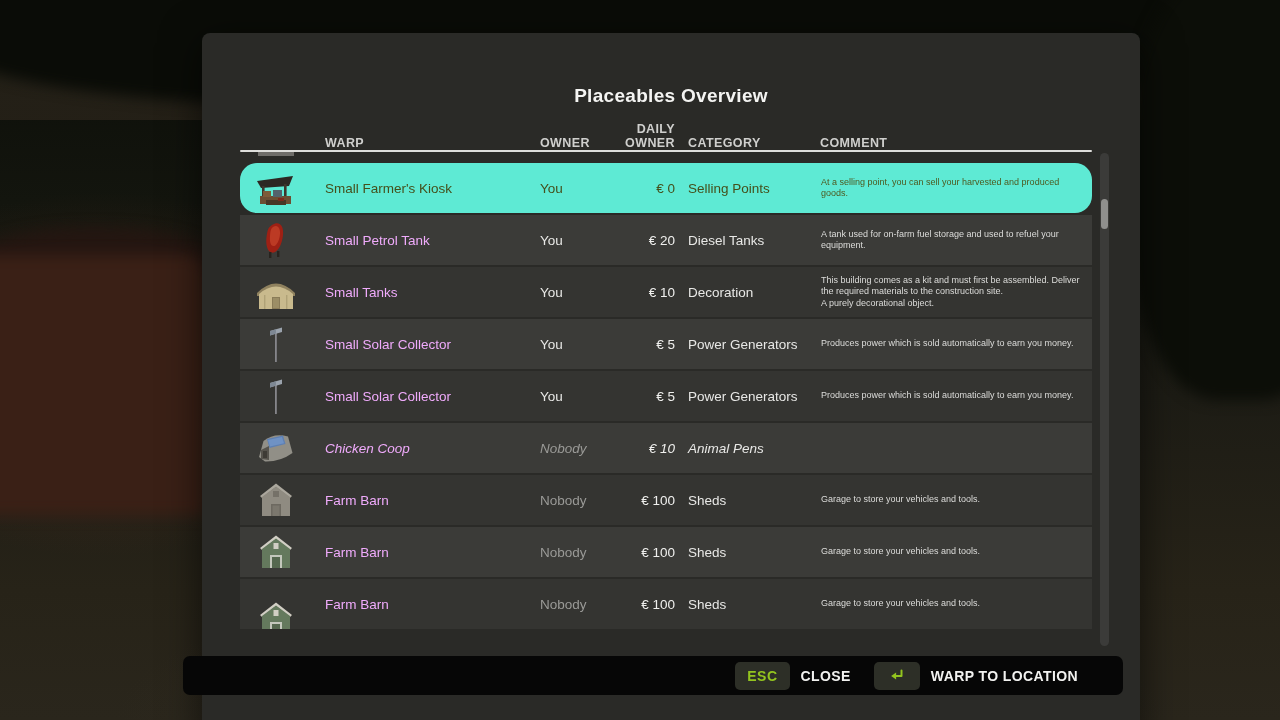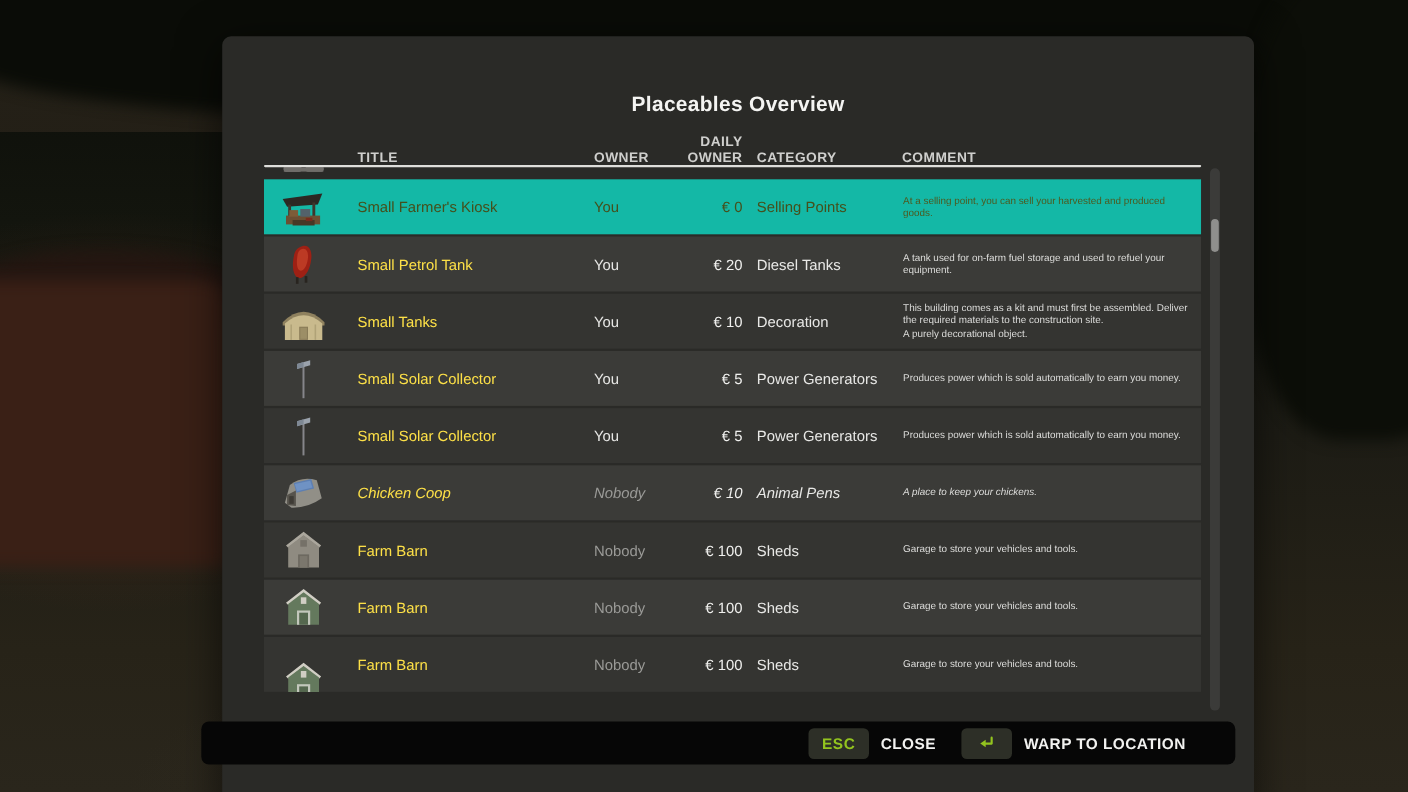--- a/index.html
+++ b/index.html
@@ -35,26 +35,26 @@
   .col-head.h-upkeep{left:393px;width:80px;text-align:right;white-space:pre-line;line-height:14px;}
   .col-head.h-category{left:486px;}
   .col-head.h-comment{left:618px;}
   .header-sep{position:absolute;left:38px;top:117px;width:852px;height:2px;background:#dededb;border-radius:1px;}
 
   
   .list-viewport{position:absolute;left:38px;top:119px;width:852px;height:496px;overflow:hidden;}
   .row{position:absolute;left:0;width:852px;height:50px;overflow:hidden;}
   .row.alt-a{background:#3b3b38;}
   .row.alt-b{background:#343431;}
-  .row.selected{background:#14b8a6;}
+  .row.selected{background:#5eead4;border-radius:17px;}
   .cell{position:absolute;top:0;height:50px;display:flex;align-items:center;}
   .cell-icon{left:8px;width:56px;justify-content:center;}
   .cell-icon svg{width:46px;height:42px;display:block;}
   .cell-icon.icon-low svg{transform:translateY(15px);}
-  .cell-title{left:85px;width:210px;font-size:13.5px;color:#fde047;}
+  .cell-title{left:85px;width:210px;font-size:13.5px;color:#f0abfc;}
   .cell-owner{left:300px;width:90px;font-size:13.5px;color:#e8e8e6;}
   .owner-nobody .cell-owner{color:#9a9a97;}
   .cell-upkeep{left:355px;width:80px;justify-content:flex-end;font-size:13.5px;color:#f0f0ee;}
   .cell-category{left:448px;width:160px;font-size:13.5px;color:#e8e8e6;}
   .cell-comment{left:581px;width:264px;font-size:9px;line-height:11.5px;color:#dcdcda;white-space:pre-line;}
   .row.selected .cell-title,.row.selected .cell-owner,.row.selected .cell-upkeep,
   .row.selected .cell-category{color:#44501c;}
   .row.selected .cell-comment{color:#4d5a20;}
   .partial-top-row{position:absolute;left:0;top:-41px;width:852px;height:50px;}
 
@@ -83,21 +83,21 @@
   <div class="bg-shape bg-barn-roof"></div>
   <div class="bg-shape bg-barn-left"></div>
   <div class="bg-shape bg-tree-right"></div>
   <div class="bg-ground"></div>
 </div>
 
 <div class="dialog">
   <div class="dialog-title">Placeables Overview</div>
 
   <div class="header-area">
-    <div class="col-head h-title">TITLE</div>
+    <div class="col-head h-title">WARP</div>
     <div class="col-head h-owner">OWNER</div>
     <div class="col-head h-upkeep">DAILY
 OWNER</div>
     <div class="col-head h-category">CATEGORY</div>
     <div class="col-head h-comment">COMMENT</div>
   </div>
   <div class="header-sep"></div>
 
   <div class="list-viewport">
     <div class="partial-top-row">
@@ -197,21 +197,20 @@
             <polygon points="14,12 30,8.5 32.5,17 16.5,21" fill="#5d7fb2"></polygon>
             <polygon points="15,13 29,10 31,16.2 17,19.6" fill="#6f92c4"></polygon>
             <polygon points="8,23 16,19 16,33 8,32" fill="#56534c"></polygon>
             <rect x="10" y="24" width="4" height="7" fill="#3e3b35"></rect>
           </svg>
         </div>
     <div class="cell cell-title">Chicken Coop</div>
     <div class="cell cell-owner">Nobody</div>
     <div class="cell cell-upkeep">€ 10</div>
     <div class="cell cell-category">Animal Pens</div>
-    <div class="cell cell-comment">A place to keep your chickens.</div>
   </div>
       <div class="row alt-b owner-nobody" style="top: 323px;">
     <div class="cell cell-icon">
           <svg viewBox="0 0 46 42">
             <polygon points="7,17 23,4.5 39,17 37,19 23,8 9,19" fill="#aba79d"></polygon>
             <polygon points="9,18 23,7.5 37,18 37,37 9,37" fill="#8f8b81"></polygon>
             <rect x="18" y="25" width="10" height="12" fill="#6d6960"></rect>
             <rect x="19.5" y="26.5" width="7" height="10.5" fill="#7b776d"></rect>
             <rect x="20" y="12" width="6" height="6" fill="#757168"></rect>
           </svg>

